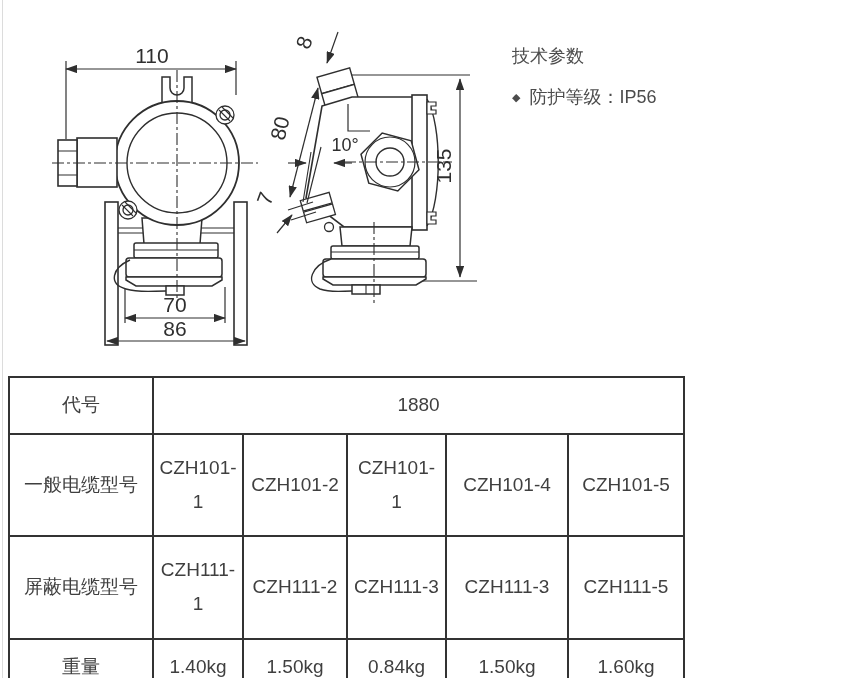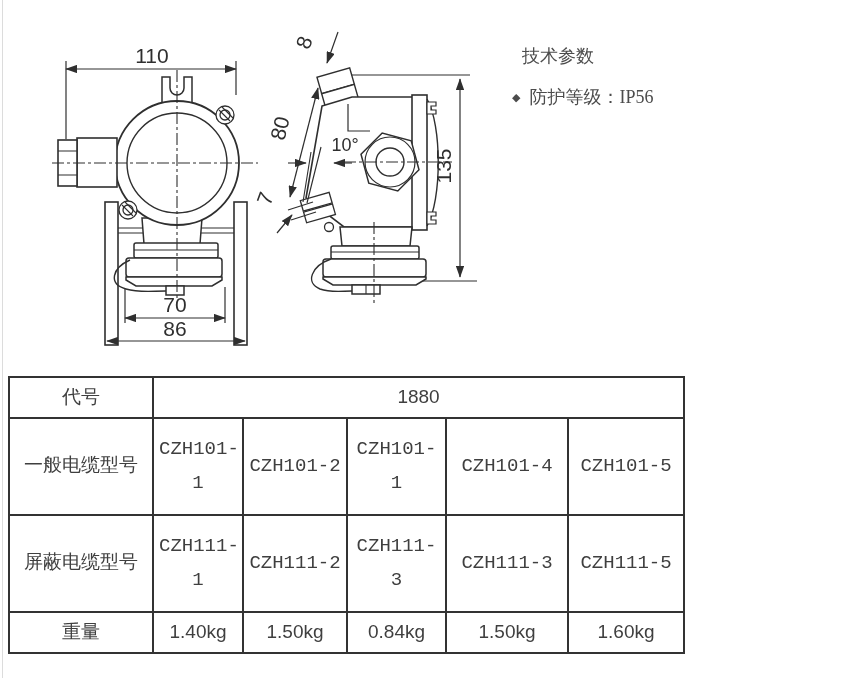--- a/index.html
+++ b/index.html
@@ -10,36 +10,36 @@
     -webkit-font-smoothing:antialiased;
   }
   .left-edge{position:absolute;left:2px;top:0;width:1px;height:678px;background:#dcdcdc;}
   
   .drawings{position:absolute;left:0;top:0;width:847px;height:360px;}
   .drawings svg{display:block;}
   .dim-text{font-family:"Liberation Sans","DejaVu Sans",sans-serif;font-size:21px;fill:#2f2f2f;}
   .dim-text-sm{font-family:"Liberation Sans","DejaVu Sans",sans-serif;font-size:18px;fill:#2f2f2f;}
   
   .tech-specs{position:absolute;left:512px;top:44px;width:330px;color:#4c4c4c;}
-  .tech-specs h2{font-size:18px;font-weight:normal;margin:0 0 17px 10px;color:#4c4c4c;}
-  .spec-item{font-size:18px;margin:0 0 19px 0;white-space:nowrap;font-family:Liberation Serif, serif;}
+  .tech-specs h2{font-size:18px;font-weight:normal;margin:0 0 17px 0;color:#4c4c4c;}
+  .spec-item{font-size:18px;margin:0 0 19px 0;white-space:nowrap;}
   .spec-bullet{font-size:11px;margin-right:9px;position:relative;top:-2px;color:#4c4c4c;}
   
   .spec-table{
     position:absolute;left:8px;top:376px;
     border-collapse:collapse;table-layout:fixed;width:675px;
     font-size:19px;color:#3f3f3f;
   }
   .spec-table td,.spec-table th{
     border:2px solid #333333;text-align:center;vertical-align:middle;
-    font-weight:normal;padding:8px 5px;line-height:1.8;overflow:hidden;
+    font-weight:normal;padding:16px 5px;line-height:1.8;overflow:hidden;
   }
   .row-code{height:33px;}
   .row-code td,.row-code th{line-height:1.2;}
-  .row-model{height:97px;font-family:Liberation Mono, monospace;}
+  .row-model{height:97px;}
   .row-weight{height:29px;margin-left:24px;}
   .row-weight td,.row-weight th{line-height:1.2;}
 </style>
 </head>
 <body>
 
 <div class="left-edge"></div>
 
 <div class="drawings">
 <svg width="847" height="360" viewBox="0 0 847 360">

